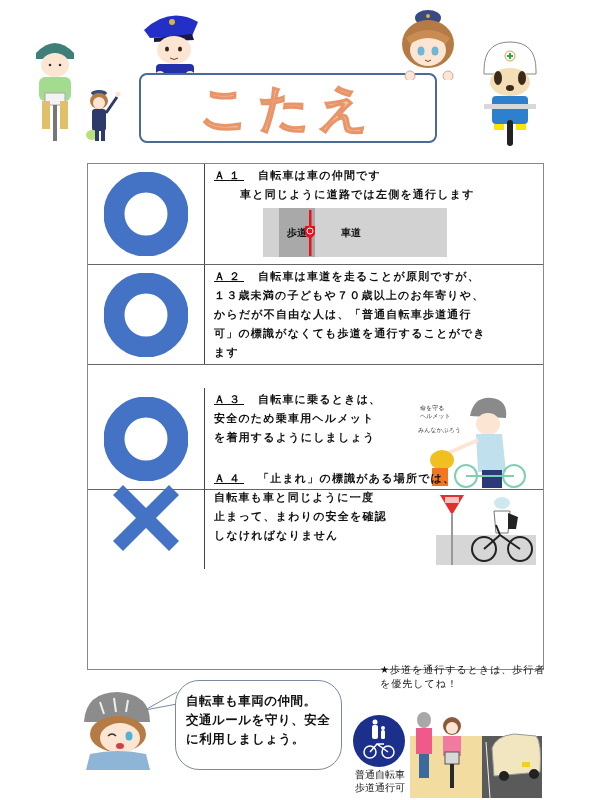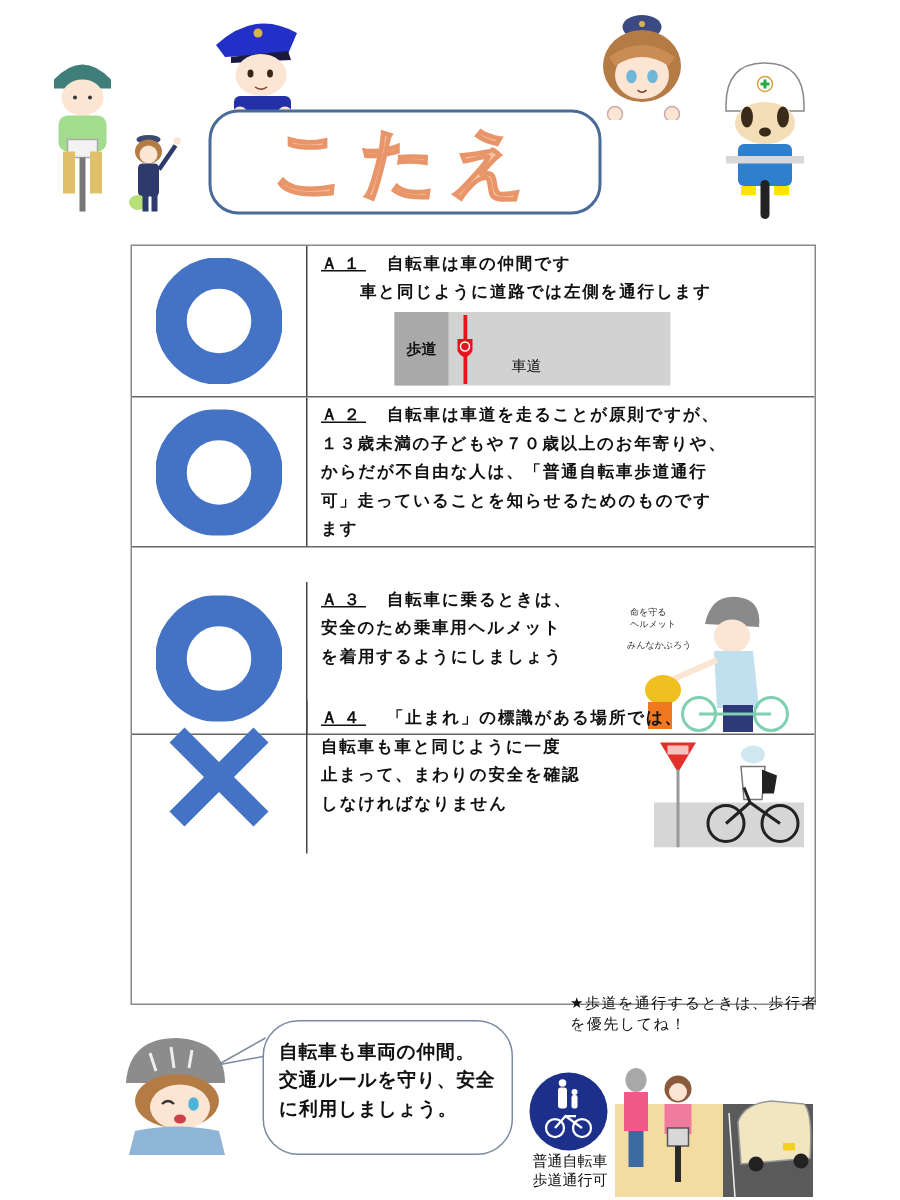--- a/index.html
+++ b/index.html
@@ -3,22 +3,22 @@
 <meta charset="utf-8">
 <style>
   * { box-sizing: border-box; margin: 0; padding: 0; }
   html, body { width: 600px; height: 800px; background: #ffffff; overflow: hidden; }
   body { position: relative; font-family: "DejaVu Sans", "Liberation Sans", sans-serif; color: #111; }
 
   .abs { position: absolute; }
 
   
   .title-box {
-    position: absolute; left: 139px; top: 73px; width: 262px; height: 70px;
-    border: 2px solid #4a6a9a; border-radius: 20px; background: #fff;
+    position: absolute; left: 139px; top: 73px; width: 298px; height: 70px;
+    border: 2px solid #4a6a9a; border-radius: 8px; background: #fff;
     display: flex; align-items: center; justify-content: center;
   }
   .title-text {
     font-family: "DejaVu Sans", sans-serif; font-weight: bold;
     font-size: 50px; letter-spacing: 8px; color: #f7c3a0;
     -webkit-text-stroke: 1.5px #e9956a;
   }
 
   
   .qa-table {
@@ -30,22 +30,22 @@
   .mark-cell {
     position: absolute; left: 0; top: 0; width: 117px; height: 100%;
     border-right: 1px solid #444; display: flex; align-items: center; justify-content: center;
   }
   .text-cell { position: absolute; left: 118px; top: 0; right: 0; height: 100%; padding: 2px 8px 0 8px; }
   .ans-text { font-size: 11px; line-height: 19px; font-weight: bold; color: #111; letter-spacing: 1.2px; white-space: pre-wrap; }
   .ans-label { text-decoration: underline; margin-right: 14px; letter-spacing: 4px; }
 
   
   .road { position: absolute; left: 57px; top: 44px; width: 184px; height: 49px; background: #d2d2d2; }
-  .sidewalk { position: absolute; left: 0; top: 0; width: 36px; height: 100%; background: #a9a9a9; display:flex; align-items:center; justify-content:center; font-size: 10px; font-weight: bold; }
-  .roadway-label { position: absolute; left: 78px; top: 11px; height: 100%; display:flex; align-items:center; font-size: 10px; font-weight: normal; }
+  .sidewalk { position: absolute; left: 16px; top: 0; width: 36px; height: 100%; background: #a9a9a9; display:flex; align-items:center; justify-content:center; font-size: 10px; font-weight: bold; }
+  .roadway-label { position: absolute; left: 78px; top: 0; height: 100%; display:flex; align-items:center; font-size: 10px; font-weight: bold; }
 
   
   .bubble {
     position: absolute; left: 175px; top: 680px; width: 167px; height: 90px;
     border: 1px solid #7a8aa0; border-radius: 24px; background: #fff;
     padding: 10px 10px; font-size: 12.5px; line-height: 19px; font-weight: bold; letter-spacing: 0.5px;
   }
   .note { position: absolute; left: 380px; top: 663px; width: 215px; font-size: 10px; line-height: 14px; letter-spacing: 1px; }
   .sign-caption { position: absolute; left: 348px; top: 768px; width: 64px; text-align: center; font-size: 10px; line-height: 13px; }
 </style>
@@ -142,21 +142,21 @@
   <div class="qa-row" style="top:101px;height:100px;">
     <div class="mark-cell">
       <svg width="84" height="84" viewBox="0 0 84 84">
           <circle cx="42" cy="42" r="32" fill="none" stroke="#4472c4" stroke-width="21"></circle>
         </svg>
     </div>
     <div class="text-cell">
       <div class="ans-text"><span class="ans-label">Ａ２</span><span>自転車は車道を走ることが原則ですが、</span></div>
       <div class="ans-text">１３歳未満の子どもや７０歳以上のお年寄りや、
 からだが不自由な人は、「普通自転車歩道通行
-可」走っていることを知らせるためのものです
+可」の標識がなくても歩道を通行することができ
 ます</div>
     </div>
   </div>
 
   <div class="qa-row" style="top:201px;height:102px;margin-top:23px;">
     <div class="mark-cell">
       <svg width="84" height="84" viewBox="0 0 84 84">
           <circle cx="42" cy="42" r="32" fill="none" stroke="#4472c4" stroke-width="21"></circle>
         </svg>
     </div>

